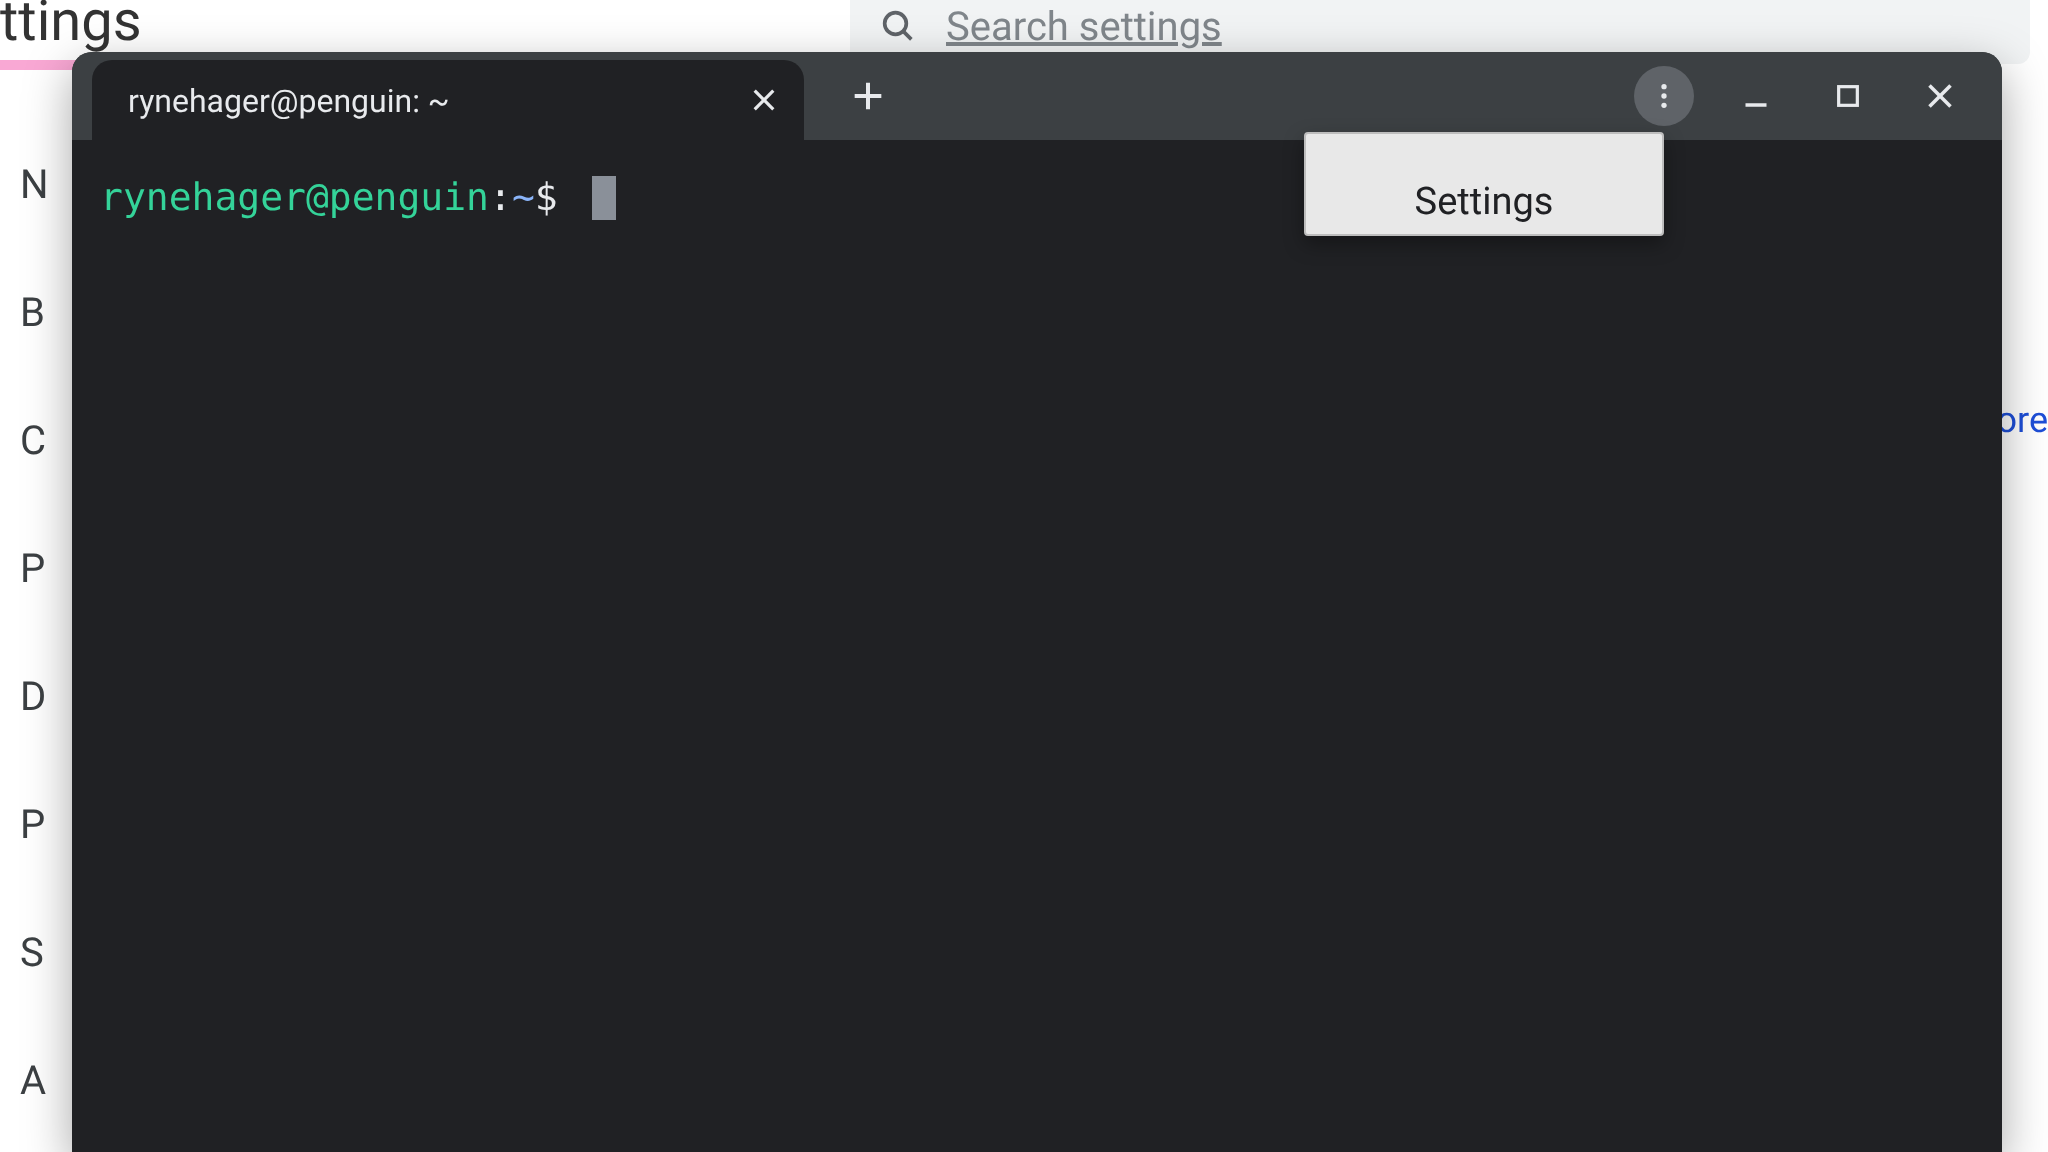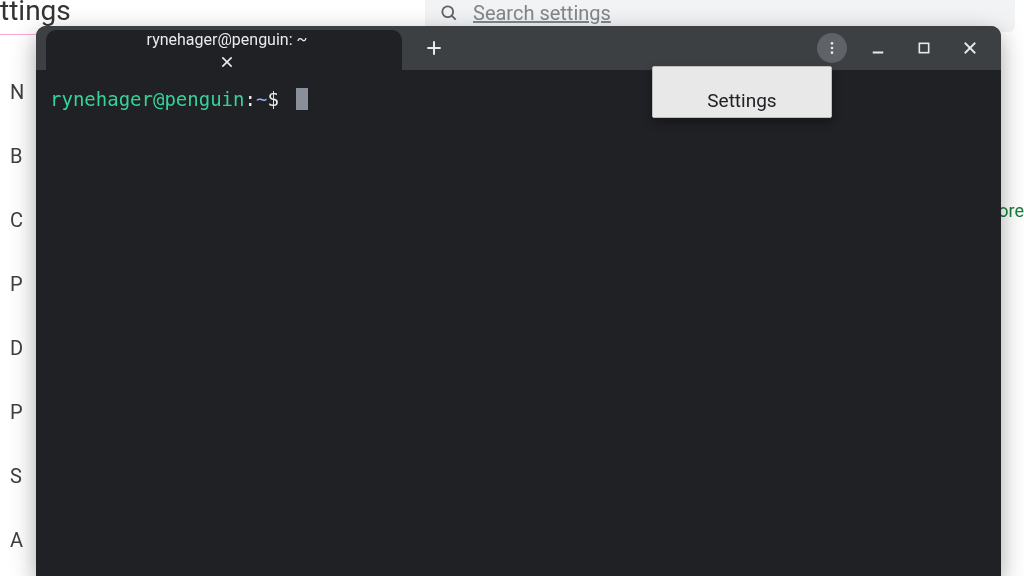--- a/index.html
+++ b/index.html
@@ -2,58 +2,58 @@
 <html><head>
 <meta charset="utf-8">
 <style>
   * { box-sizing: border-box; margin: 0; padding: 0; }
   html, body { width: 1024px; height: 576px; overflow: hidden; font-family: "Roboto", "Segoe UI", Arial, sans-serif; }
   body { background: #fff; position: relative; }
 
   
   .bg-header {
     position: absolute; left: 0; top: 0; width: 988px; height: 35px;
-    border-bottom: 1px solid #f9a8d4; background: #fff;
+    border-bottom: 5px solid #f9a8d4; background: #fff;
   }
   .bg-title {
     position: absolute; left: 0; top: -6px; font-size: 28px; color: #333;
   }
   .bg-search {
     position: absolute; left: 425px; top: -6px; width: 590px; height: 38px;
     background: #f1f3f4; border-radius: 6px; display: flex; align-items: center;
     padding-left: 14px; gap: 14px;
   }
   .bg-search-icon { width: 20px; height: 20px; color: #5f6368; }
   .bg-search-text { font-size: 20px; color: #80868b; text-decoration: underline; }
 
   .bg-sidebar {
     position: absolute; left: 10px; top: 80px; display: flex; flex-direction: column;
     gap: 40px;
   }
   .bg-side-item { font-size: 20px; color: #3c4043; }
 
   .bg-more {
-    position: absolute; right: 0; top: 200px; font-size: 18px; color: #15803d;
+    position: absolute; right: 0; top: 200px; font-size: 18px; color: #1d4ed8;
   }
 
   
   .term-window {
     position: absolute; left: 36px; top: 26px; width: 965px; height: 550px;
     background: #3c4043; border-radius: 10px 10px 0 0; overflow: hidden;
     box-shadow: 0 8px 24px rgba(0,0,0,0.35);
   }
   .term-titlebar {
     height: 44px; display: flex; align-items: center; background: #3c4043;
     position: relative;
   }
   .term-tab {
     margin-left: 10px; height: 40px; margin-top: 4px; width: 356px;
     background: #202124; border-radius: 10px 10px 0 0;
     display: flex; align-items: center; padding: 0 12px 0 18px;
-    color: #e8eaed; font-size: 16px; justify-content: space-between; flex-direction: column;
+    color: #e8eaed; font-size: 16px; justify-content: space-between;
   }
   .tab-close { font-size: 20px; color: #e8eaed; cursor: pointer; }
   .new-tab {
     width: 28px; height: 28px; margin-left: 18px; color: #e8eaed;
     display: flex; align-items: center; justify-content: center; cursor: pointer;
   }
   .tb-spacer { flex: 1; }
   .tb-btn {
     width: 30px; height: 30px; margin-right: 16px; color: #e8eaed;
     display: flex; align-items: center; justify-content: center; cursor: pointer;

